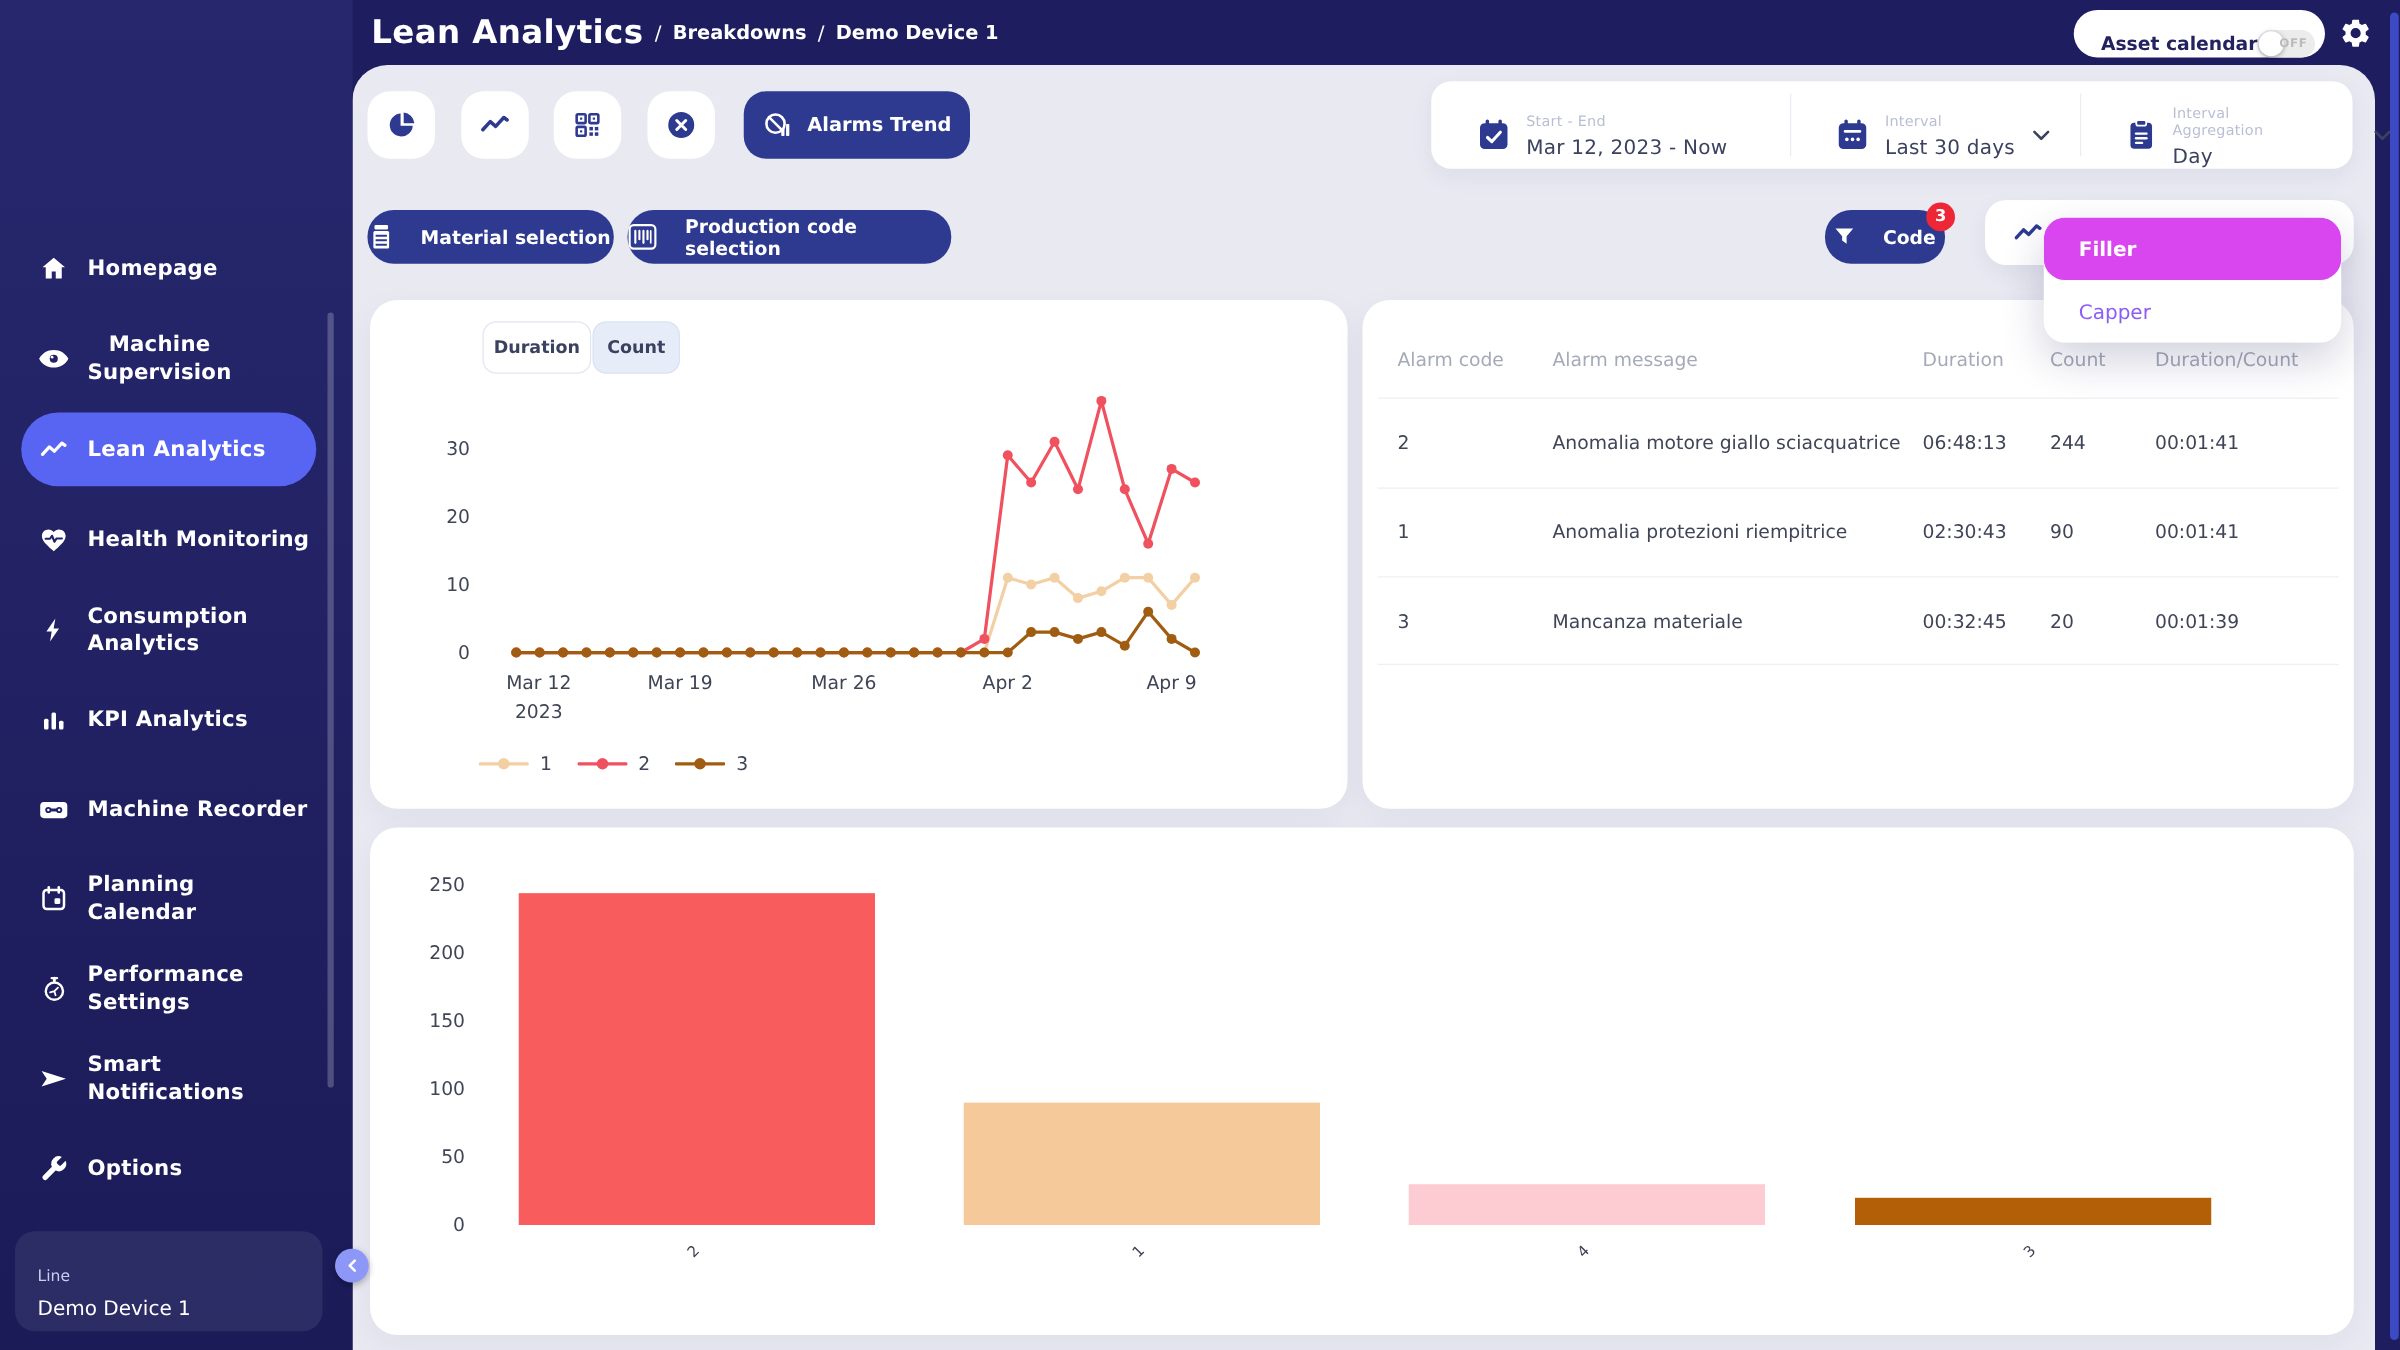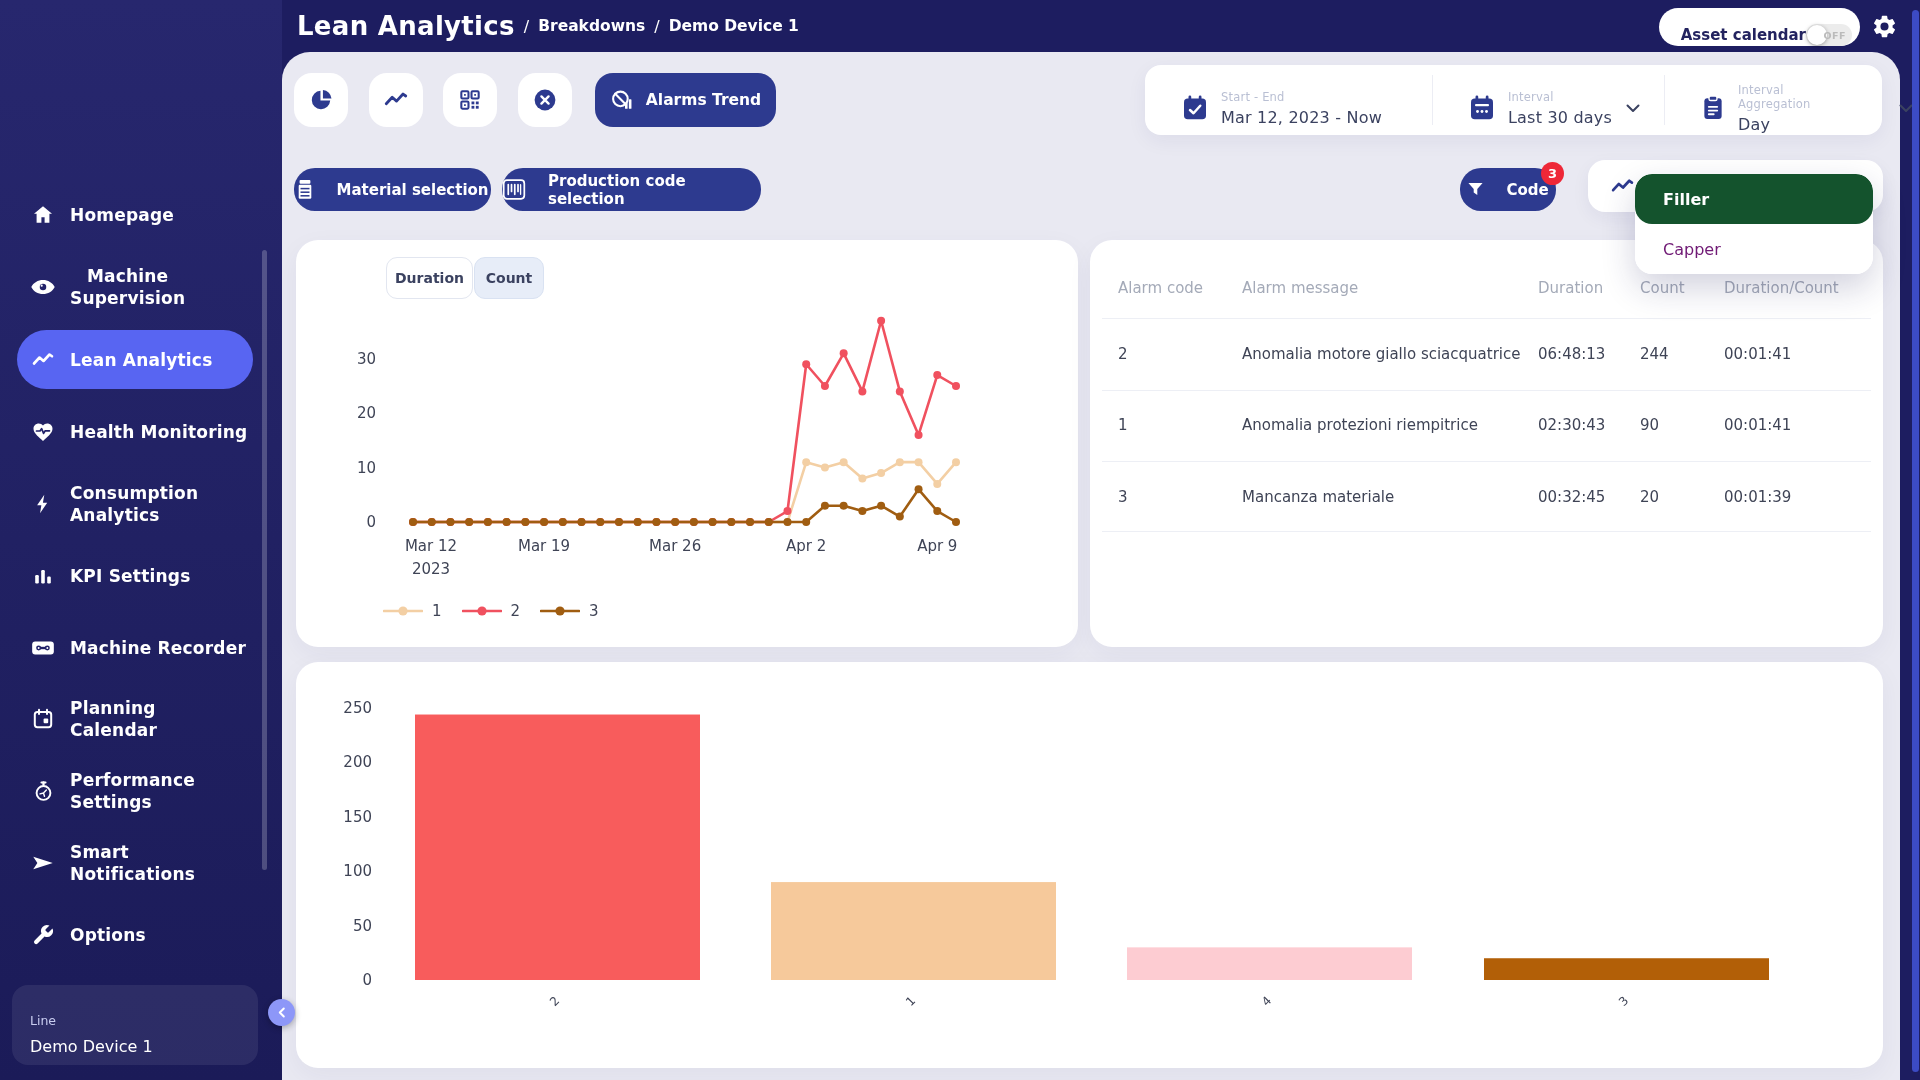--- a/index.html
+++ b/index.html
@@ -70,22 +70,22 @@
   .code-badge{position:absolute;left:1259px;top:110px;width:23px;height:23px;border-radius:50%;
     background:#ee2737;color:#fff;font-size:13px;font-weight:bold;display:flex;
     align-items:center;justify-content:center;z-index:22;}
   .ms-pill{position:absolute;left:1306px;top:108px;width:295px;height:52px;background:#fff;
     border-radius:17px;display:flex;align-items:center;gap:13px;padding-left:22px;
     box-sizing:border-box;cursor:pointer;z-index:5;box-shadow:0 6px 18px rgba(40,40,100,.06);}
   .ms-label{font-size:15px;color:#9ba1b0;font-weight:600;}
   .dropdown{position:absolute;left:1353px;top:122px;width:238px;background:#fff;border-radius:17px;
     overflow:hidden;z-index:25;box-shadow:0 14px 34px rgba(30,30,90,.2);}
   .dd-item{height:50px;display:flex;align-items:center;padding-left:28px;font-size:16px;
-    color:#701a75;cursor:pointer;background:#fff;}
-  .dd-item.selected{background:#14532d;color:#fff;font-weight:600;border-radius:17px;}
+    color:#8b5cf6;cursor:pointer;background:#fff;}
+  .dd-item.selected{background:#d946ef;color:#fff;font-weight:600;border-radius:17px;}
   
   .card{position:absolute;background:#fff;border-radius:22px;box-shadow:0 8px 26px rgba(40,40,100,.05);}
   .trend-card{left:14px;top:188px;width:782px;height:407px;}
   .table-card{left:808px;top:188px;width:793px;height:407px;}
   .bar-card{left:14px;top:610px;width:1587px;height:406px;}
   
   .tab{position:absolute;top:17px;height:42px;border-radius:11px;display:flex;align-items:center;
     justify-content:center;font-size:14px;font-weight:bold;color:#3b4260;cursor:pointer;box-sizing:border-box;}
   .tab-duration{left:90px;width:87px;background:#fff;border:1.5px solid #e2e6f0;}
   .tab-count{left:178px;width:70px;background:#e7edf8;border:1.5px solid #d9e2f2;}
@@ -159,21 +159,21 @@
   </div>
 
   <div class="nav-item" style="top:558px;height:36px;">
     <span class="nav-ic">
       <svg width="24" height="24" viewBox="0 0 24 24">
           <rect x="4.2" y="11" width="3.6" height="8.5" rx="1.2" fill="#fff"></rect>
           <rect x="10.2" y="6" width="3.6" height="13.5" rx="1.2" fill="#fff"></rect>
           <rect x="16.2" y="12.5" width="3.6" height="7" rx="1.2" fill="#fff"></rect>
         </svg>
     </span>
-    <span class="nav-label">KPI Settings</span>
+    <span class="nav-label">KPI Analytics</span>
   </div>
 
   <div class="nav-item" style="top:630px;height:36px;">
     <span class="nav-ic">
       <svg width="26" height="26" viewBox="0 0 24 24">
           <rect x="2" y="6" width="20" height="12" rx="2.8" fill="#fff"></rect>
           <rect x="8" y="10.9" width="8" height="2.2" fill="#22226a"></rect>
           <circle cx="8" cy="12" r="2.3" fill="#22226a"></circle>
           <circle cx="16" cy="12" r="2.3" fill="#22226a"></circle>
           <circle cx="8" cy="12" r="0.9" fill="#fff"></circle>

